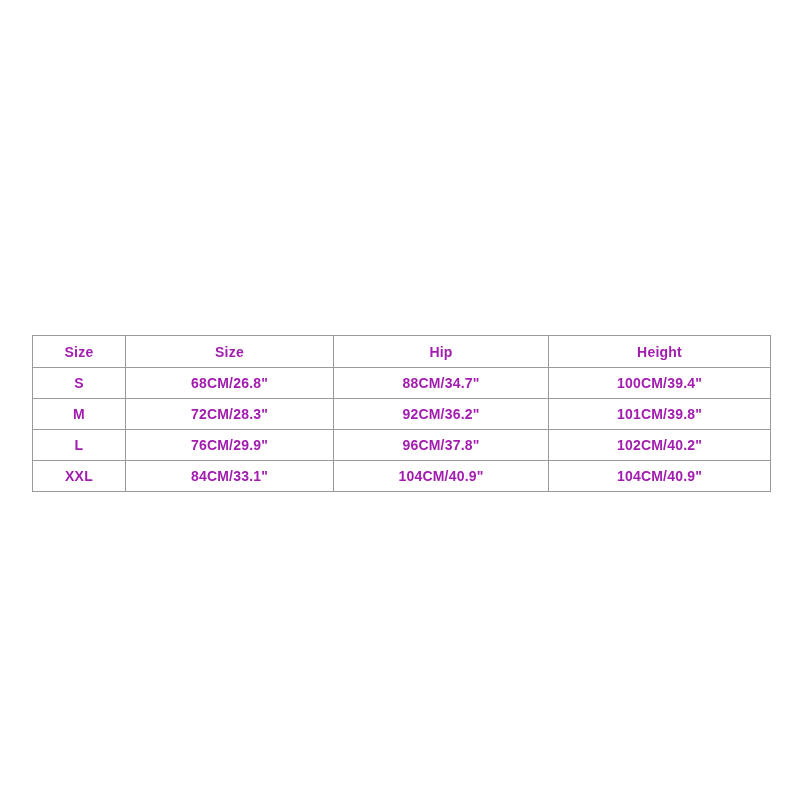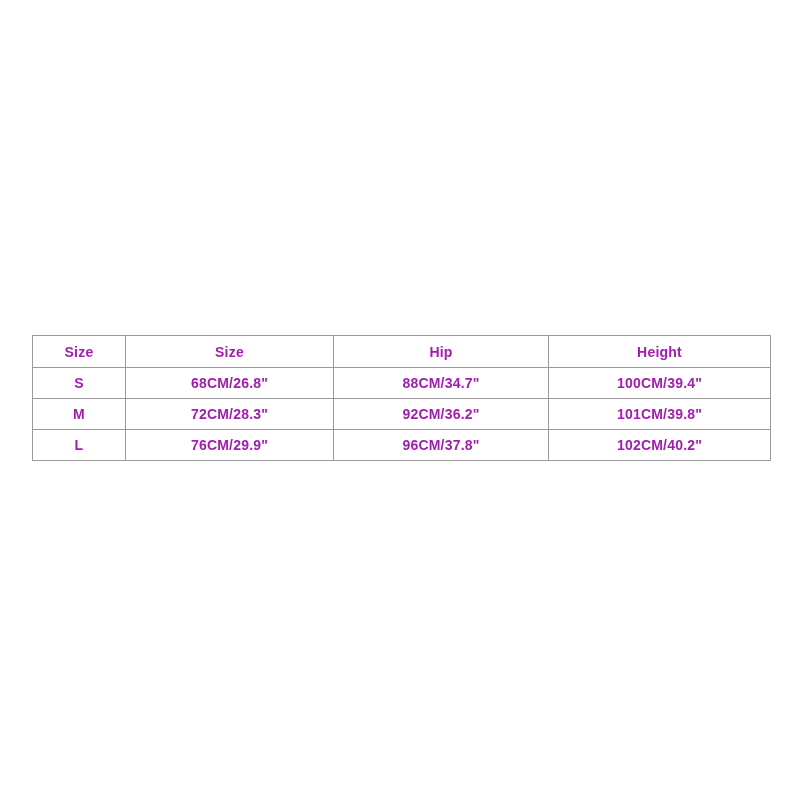--- a/index.html
+++ b/index.html
@@ -74,15 +74,21 @@
         <td>72CM/28.3"</td>
         <td>92CM/36.2"</td>
         <td>101CM/39.8"</td>
       </tr>
       <tr>
         <td>L</td>
         <td>76CM/29.9"</td>
         <td>96CM/37.8"</td>
         <td>102CM/40.2"</td>
       </tr>
+      <tr>
+        <td>XXL</td>
+        <td>84CM/33.1"</td>
+        <td>104CM/40.9"</td>
+        <td>104CM/40.9"</td>
+      </tr>
     </tbody>
   </table>
 </div>
 
 </body></html>

